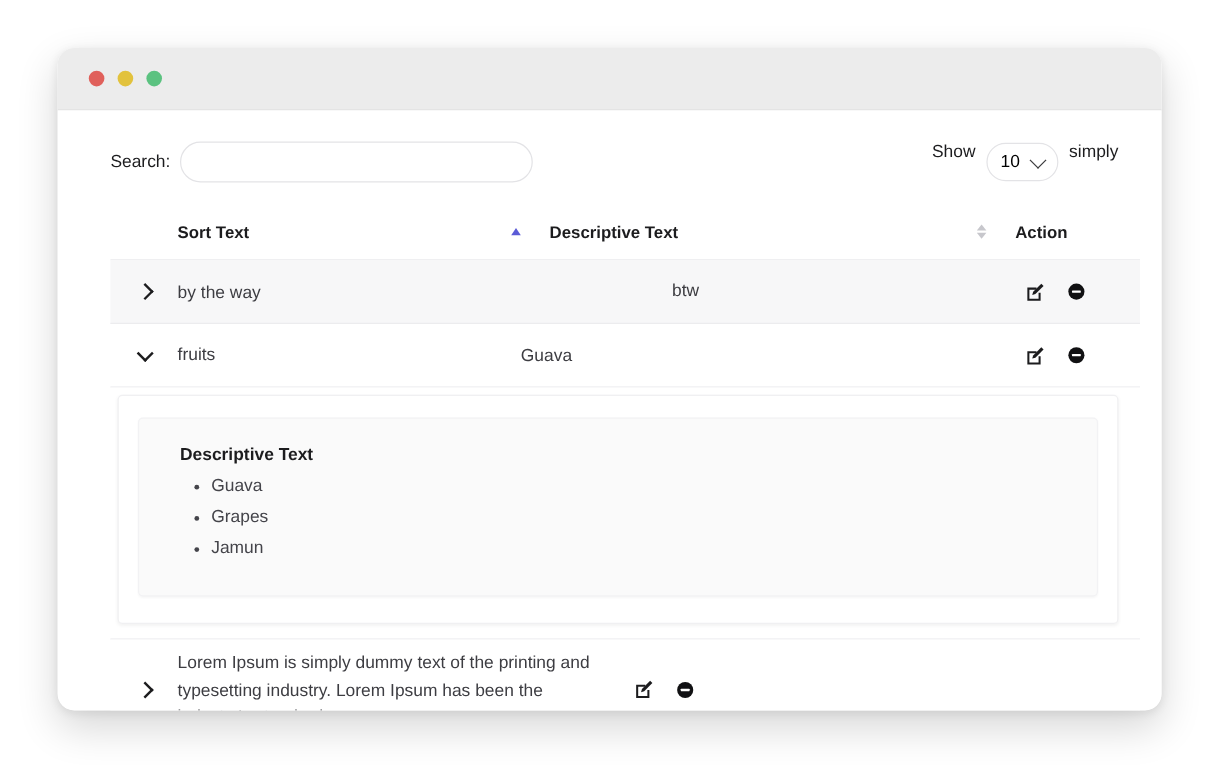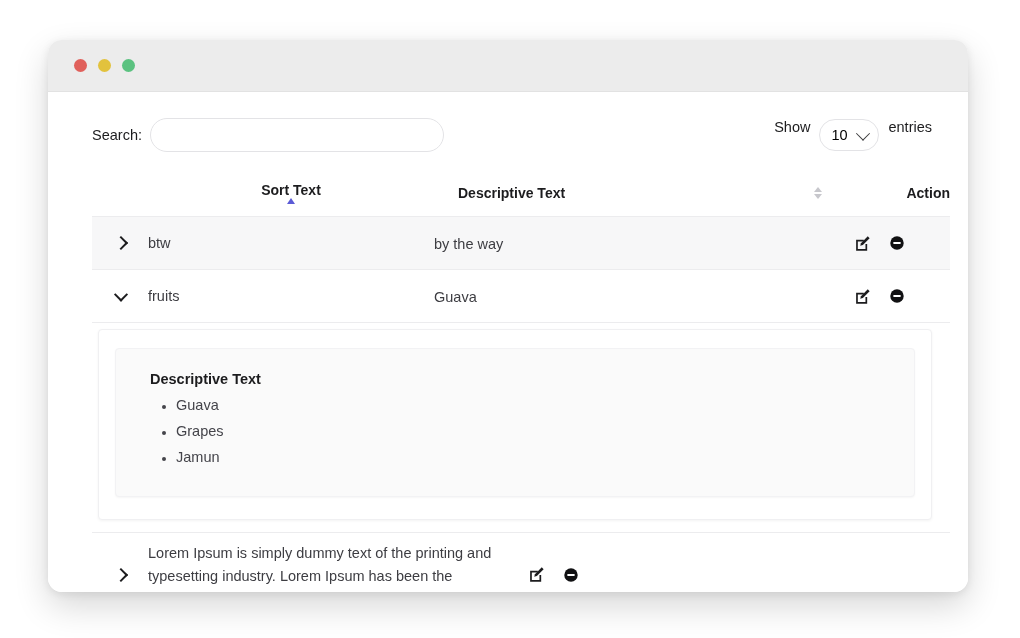--- a/index.html
+++ b/index.html
@@ -142,23 +142,23 @@
   .col-desc   { flex: 1 1 auto; }
   .col-action { flex: 0 0 104px; }
 
   .th {
     font-size: 14px;
     font-weight: bold;
     color: #1c1c1e;
     display: flex;
     align-items: center;
   }
-  .th.col-sort { justify-content: space-between; padding-right: 24px; flex-direction: column; }
+  .th.col-sort { justify-content: space-between; padding-right: 24px; }
   .th.col-desc { justify-content: space-between; padding-right: 16px; }
-  .th.col-action { padding-left: 8px; justify-content: flex-end; }
+  .th.col-action { padding-left: 8px; }
 
   .sort-asc {
     width: 0; height: 0;
     border-left: 4.5px solid transparent;
     border-right: 4.5px solid transparent;
     border-bottom: 6px solid #5b5bd6;
     cursor: pointer;
   }
   .sort-both {
     display: flex;
@@ -290,21 +290,21 @@
             <span class="search-label">Search:</span>
             <input class="search-input" type="text" placeholder="" style="">
           </div>
 
           <div class="entries-group">
             <span>Show</span>
             <div class="select-pill">
               <span class="select-value">10</span>
               <span class="chev-small"></span>
             </div>
-            <span>entries</span>
+            <span>simply</span>
           </div>
 
         </div>
 
         <div class="table">
 
           <div class="thead">
             <div class="th col-toggle"></div>
             <div class="th col-sort">
               <span>Sort Text</span>
@@ -321,22 +321,22 @@
               <span>Action</span>
             </div>
           </div>
 
           <div class="row striped">
             <div class="cell col-toggle">
               <button class="toggle-btn">
                 <span class="chev right"></span>
               </button>
             </div>
+            <div class="cell col-desc">by the way</div>
             <div class="cell col-sort">btw</div>
-            <div class="cell col-desc">by the way</div>
             <div class="cell col-action">
               <button class="icon-btn">
                 <svg width="17" height="17" viewBox="0 0 20 20" aria-hidden="true">
                   <path d="M2.5 5.5 h9 v2 h-7 v9 h9 v-6 h2 v8 h-13 z" fill="#1c1c1e"></path>
                   <path d="M16.2 1.6 l2.2 2.2 l-8 8 l-3.1 0.9 l0.9 -3.1 z" fill="#1c1c1e"></path>
                 </svg>
               </button>
               <button class="icon-btn">
                 <svg width="16" height="16" viewBox="0 0 20 20" aria-hidden="true">
                   <circle cx="10" cy="10" r="8.4" fill="#111113"></circle>

